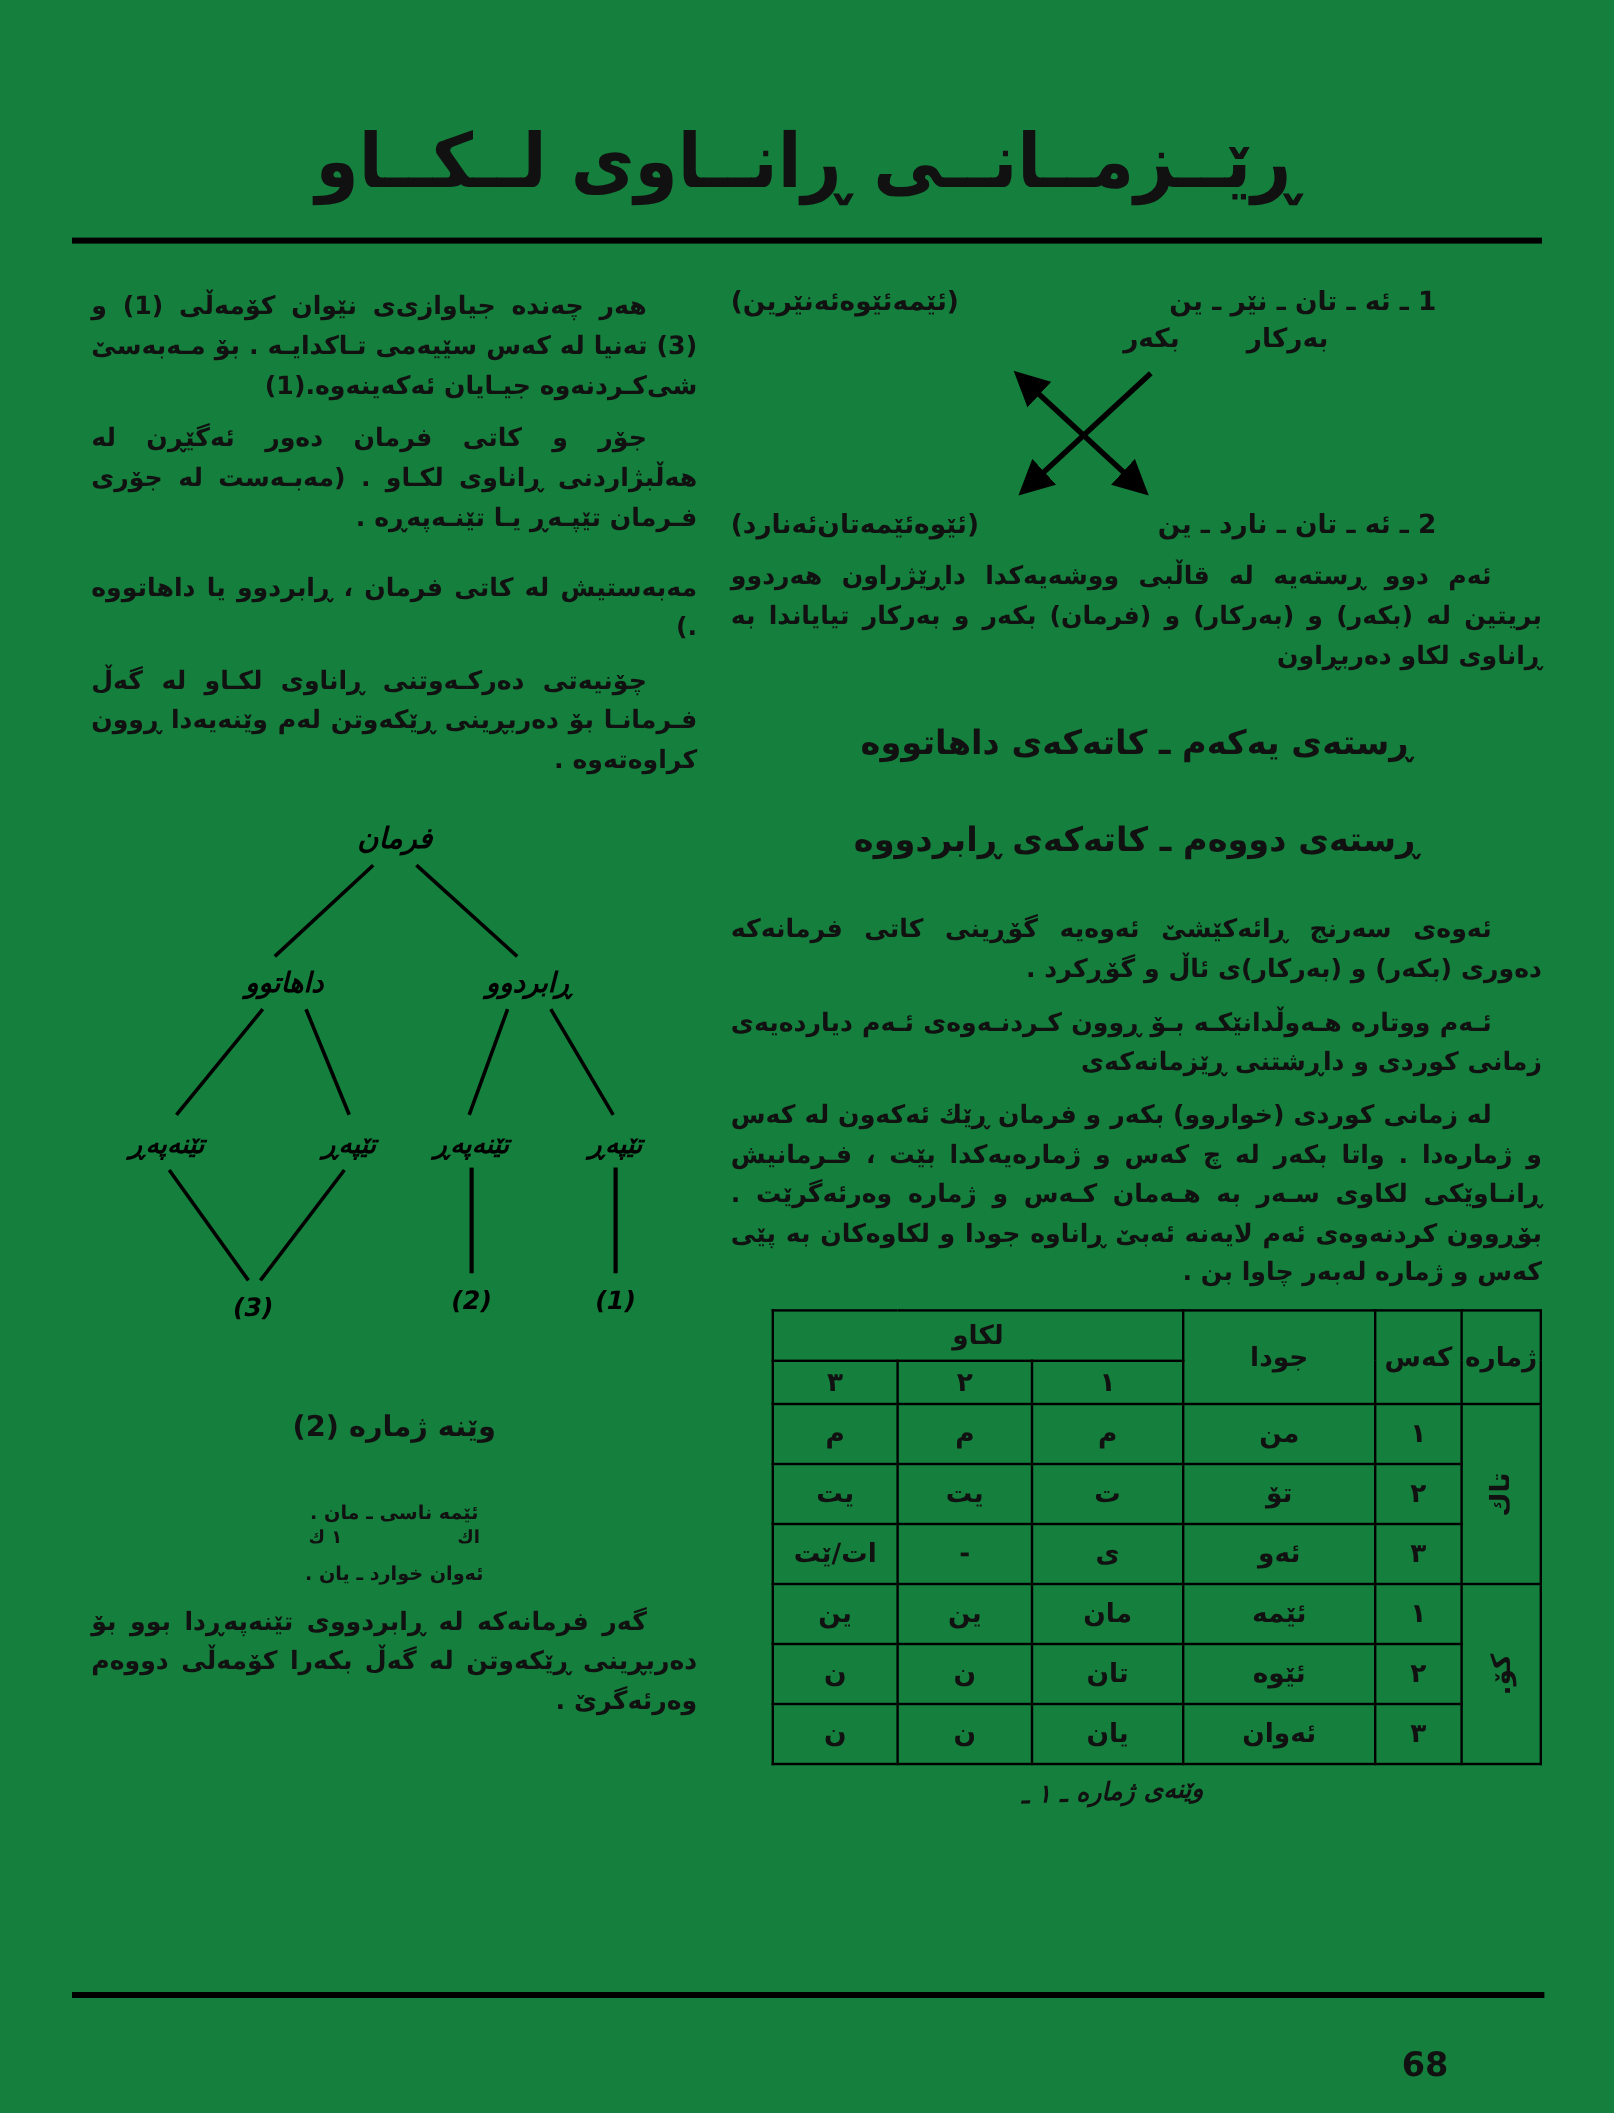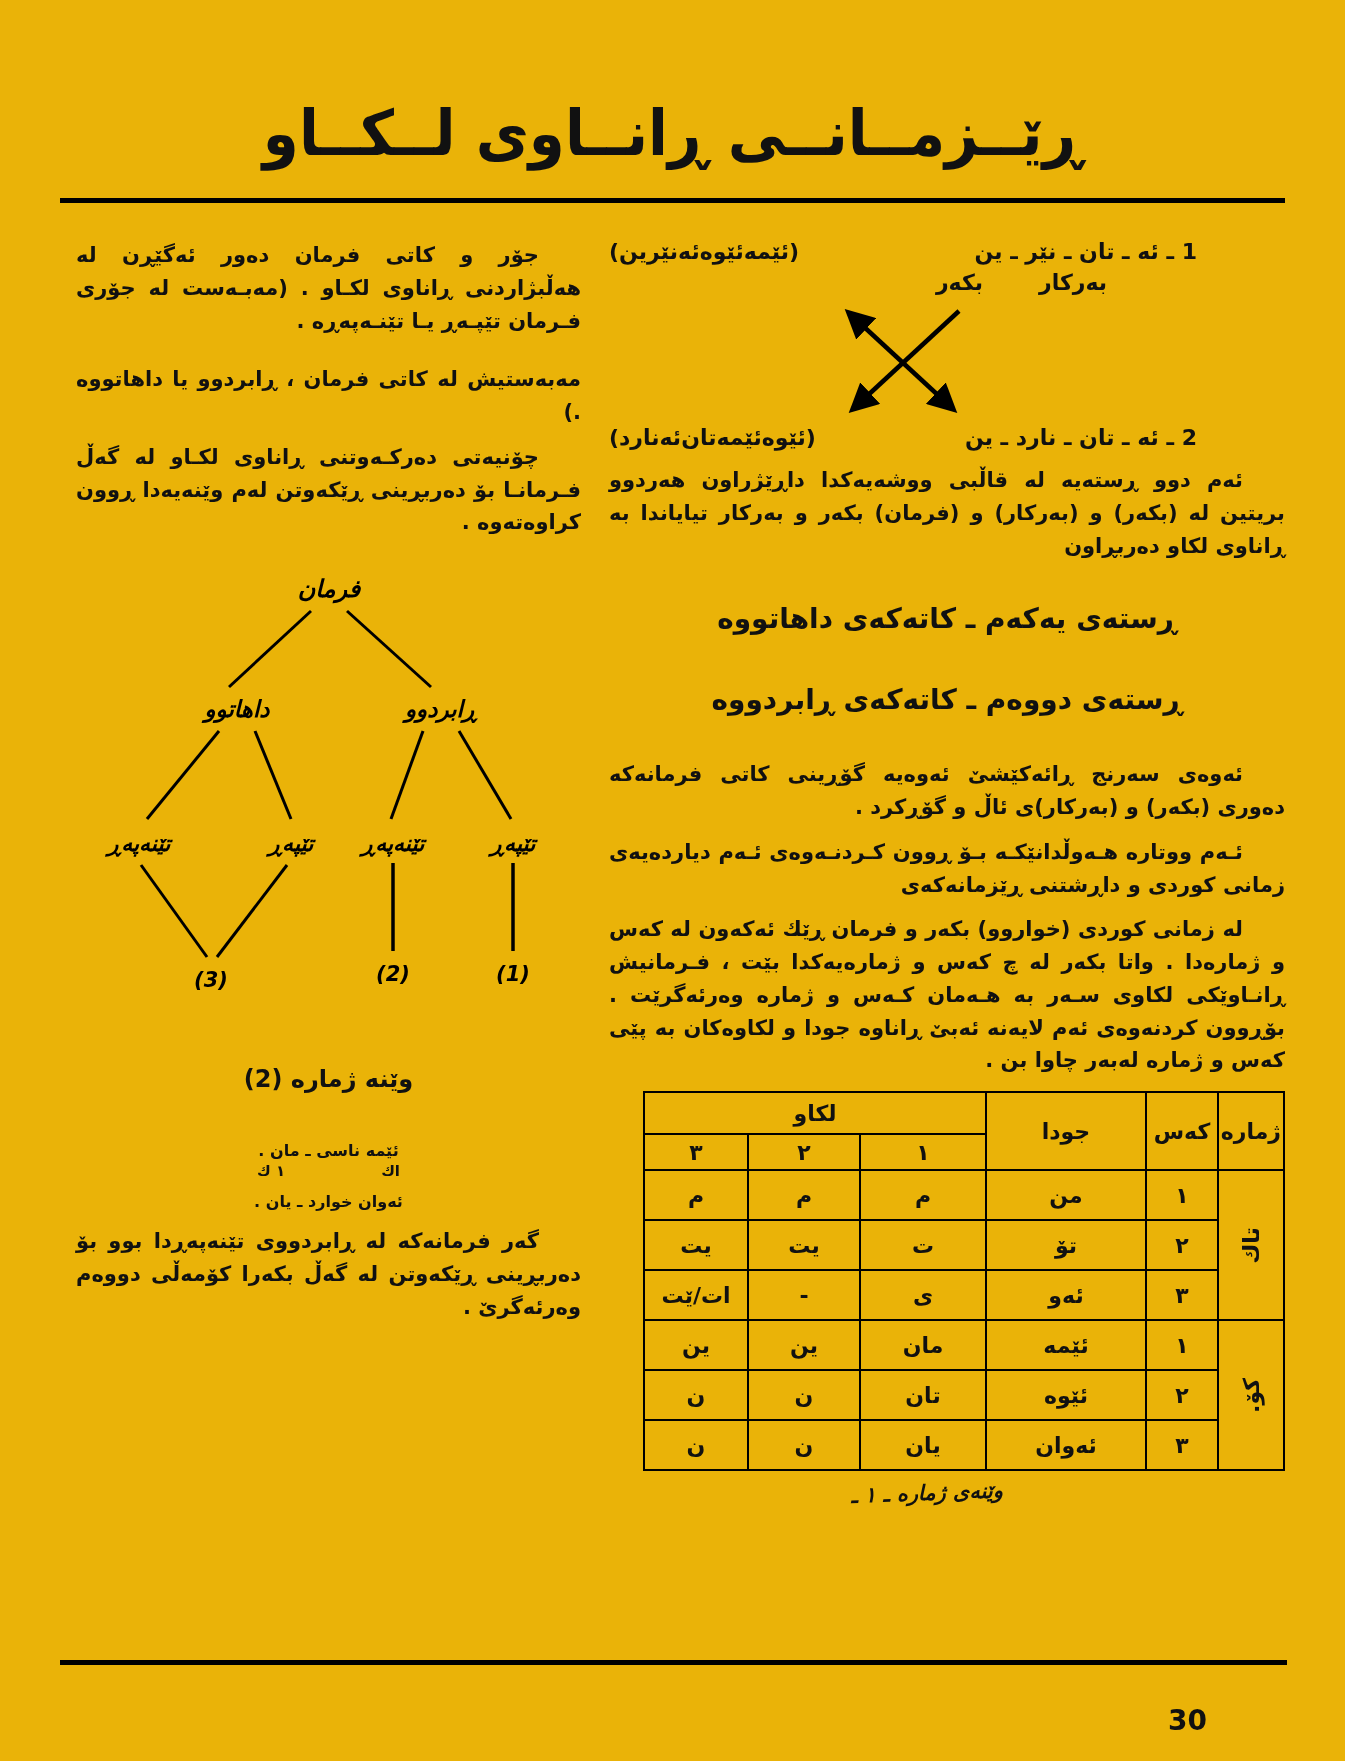--- a/index.html
+++ b/index.html
@@ -1,20 +1,20 @@
 <!DOCTYPE html>
 <html><head>
 <meta charset="utf-8">
 <style>
   html,body { margin:0; padding:0; background:#e8e6e1; }
   .page {
     position:relative;
     width:1345px; height:1761px;
     margin:0 auto;
-    background:#eab308;
+    background:#15803d;
     color:#111;
     font-family:"DejaVu Sans", sans-serif;
     direction:rtl;
     box-sizing:border-box;
     padding:0 60px;
     overflow:hidden;
   }
   .title {
     text-align:center;
     font-size:58px;
@@ -218,20 +218,21 @@
           <td>ن</td>
           <td>ن</td>
         </tr>
       </tbody>
         </table>
 
       <div class="tbl-caption">وێنه‌ی ژماره ـ ١ ـ</div>
     </div>
 
     <div class="col-left">
+      <p class="body">هه‌ر چه‌نده جياوازی‌ی نێوان كۆمه‌ڵی (1) و (3) ته‌نيا له كه‌س سێيه‌می تـاكدايـه . بۆ مـه‌به‌سێ شی‌كـردنه‌وه جيـايان ئه‌كه‌ينه‌وه.(1)</p>
       <p class="body">جۆر و كاتی فرمان ده‌ور ئه‌گێڕن له هه‌ڵبژاردنی ڕاناوی لكـاو . (مه‌بـه‌ست له جۆری فـرمان تێپـه‌ڕ يـا تێنـه‌په‌ڕه .</p>
       <p class="body noindent" style="margin-top:26px">مه‌به‌ستيش له كاتی فرمان ، ڕابردوو يا داهاتووه .)</p>
       <p class="body">چۆنيه‌تی ده‌ركـه‌وتنی ڕاناوی لكـاو له گه‌ڵ فـرمانـا بۆ ده‌ربڕينی ڕێكه‌وتن له‌م وێنه‌يه‌دا ڕوون كراوه‌ته‌وه .</p>
 
       <div class="tree-wrap">
         <svg width="500" height="428" viewBox="0 0 500 428">
 
           <text x="250" y="28" text-anchor="middle" font-size="24">فرمان</text>
           <line x1="232" y1="42" x2="150" y2="118" stroke="#000" stroke-width="3"></line>
           <line x1="268" y1="42" x2="352" y2="118" stroke="#000" stroke-width="3"></line>
@@ -271,15 +272,15 @@
         <span>١ ك</span>
       </div>
       <div class="example-line">ئه‌وان خوارد ـ يان .</div>
 
       <p class="body" style="margin-top:14px">گه‌ر فرمانه‌كه له ڕابردووی تێنه‌په‌ڕدا بوو بۆ ده‌ربڕينی ڕێكه‌وتن له گه‌ڵ بكه‌را كۆمه‌ڵی دووه‌م وه‌رئه‌گرێ .</p>
     </div>
 
   </div>
 
   <div class="footer-rule"></div>
-  <div class="page-num">30</div>
+  <div class="page-num">68</div>
 
 </div>
 
 </body></html>

